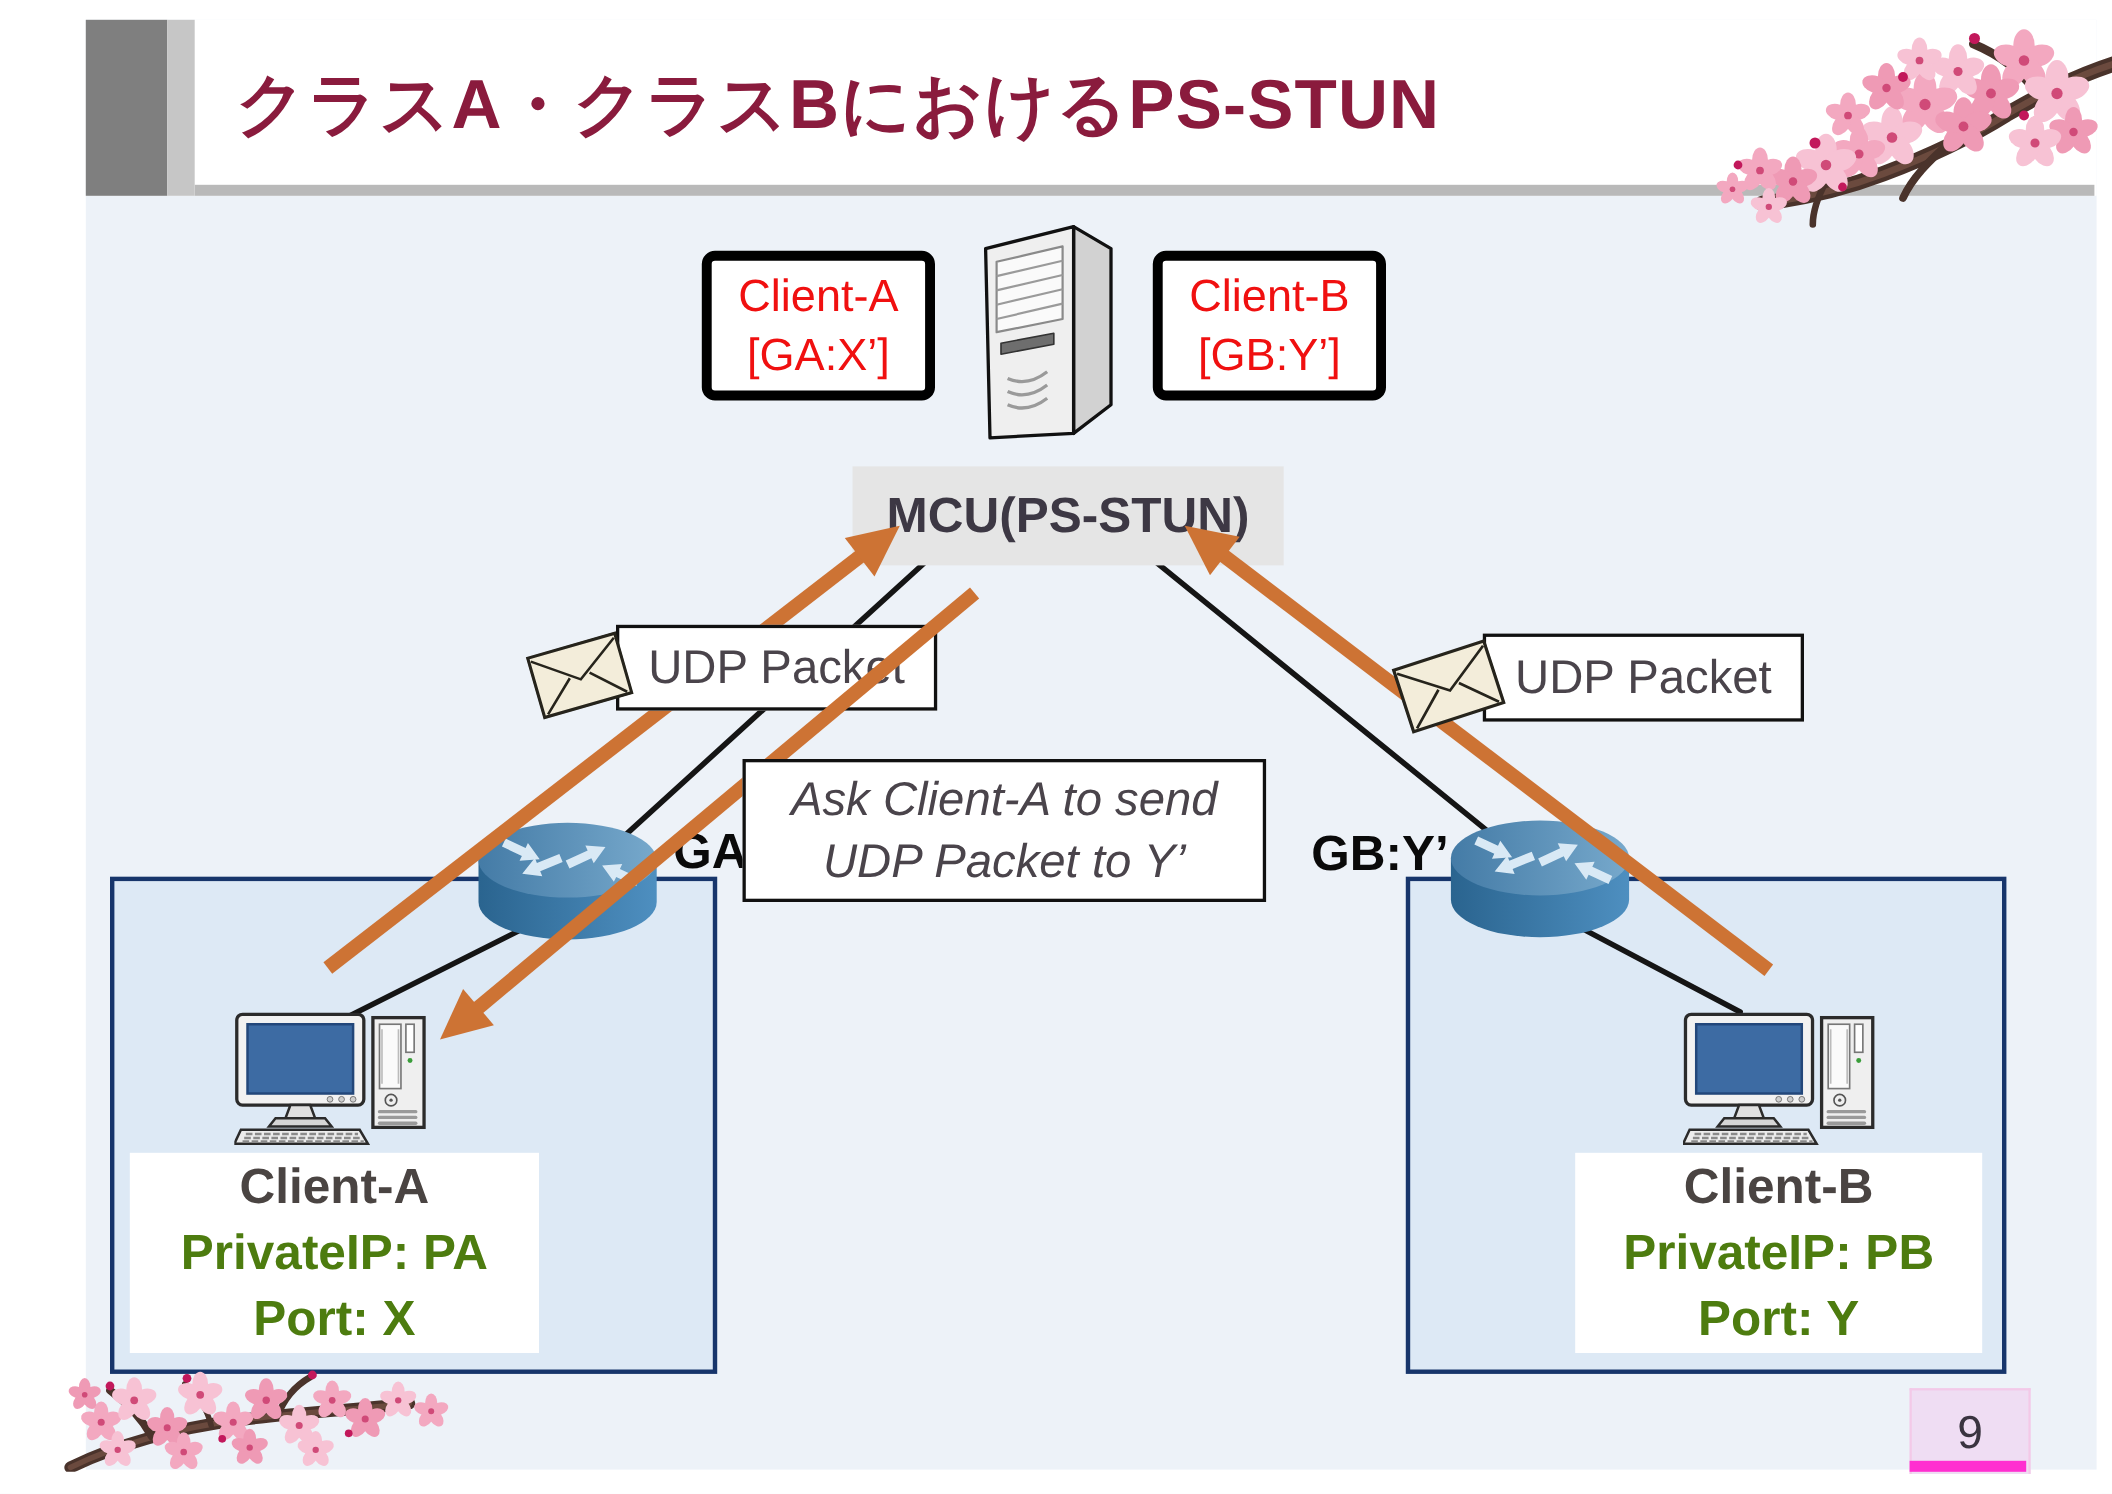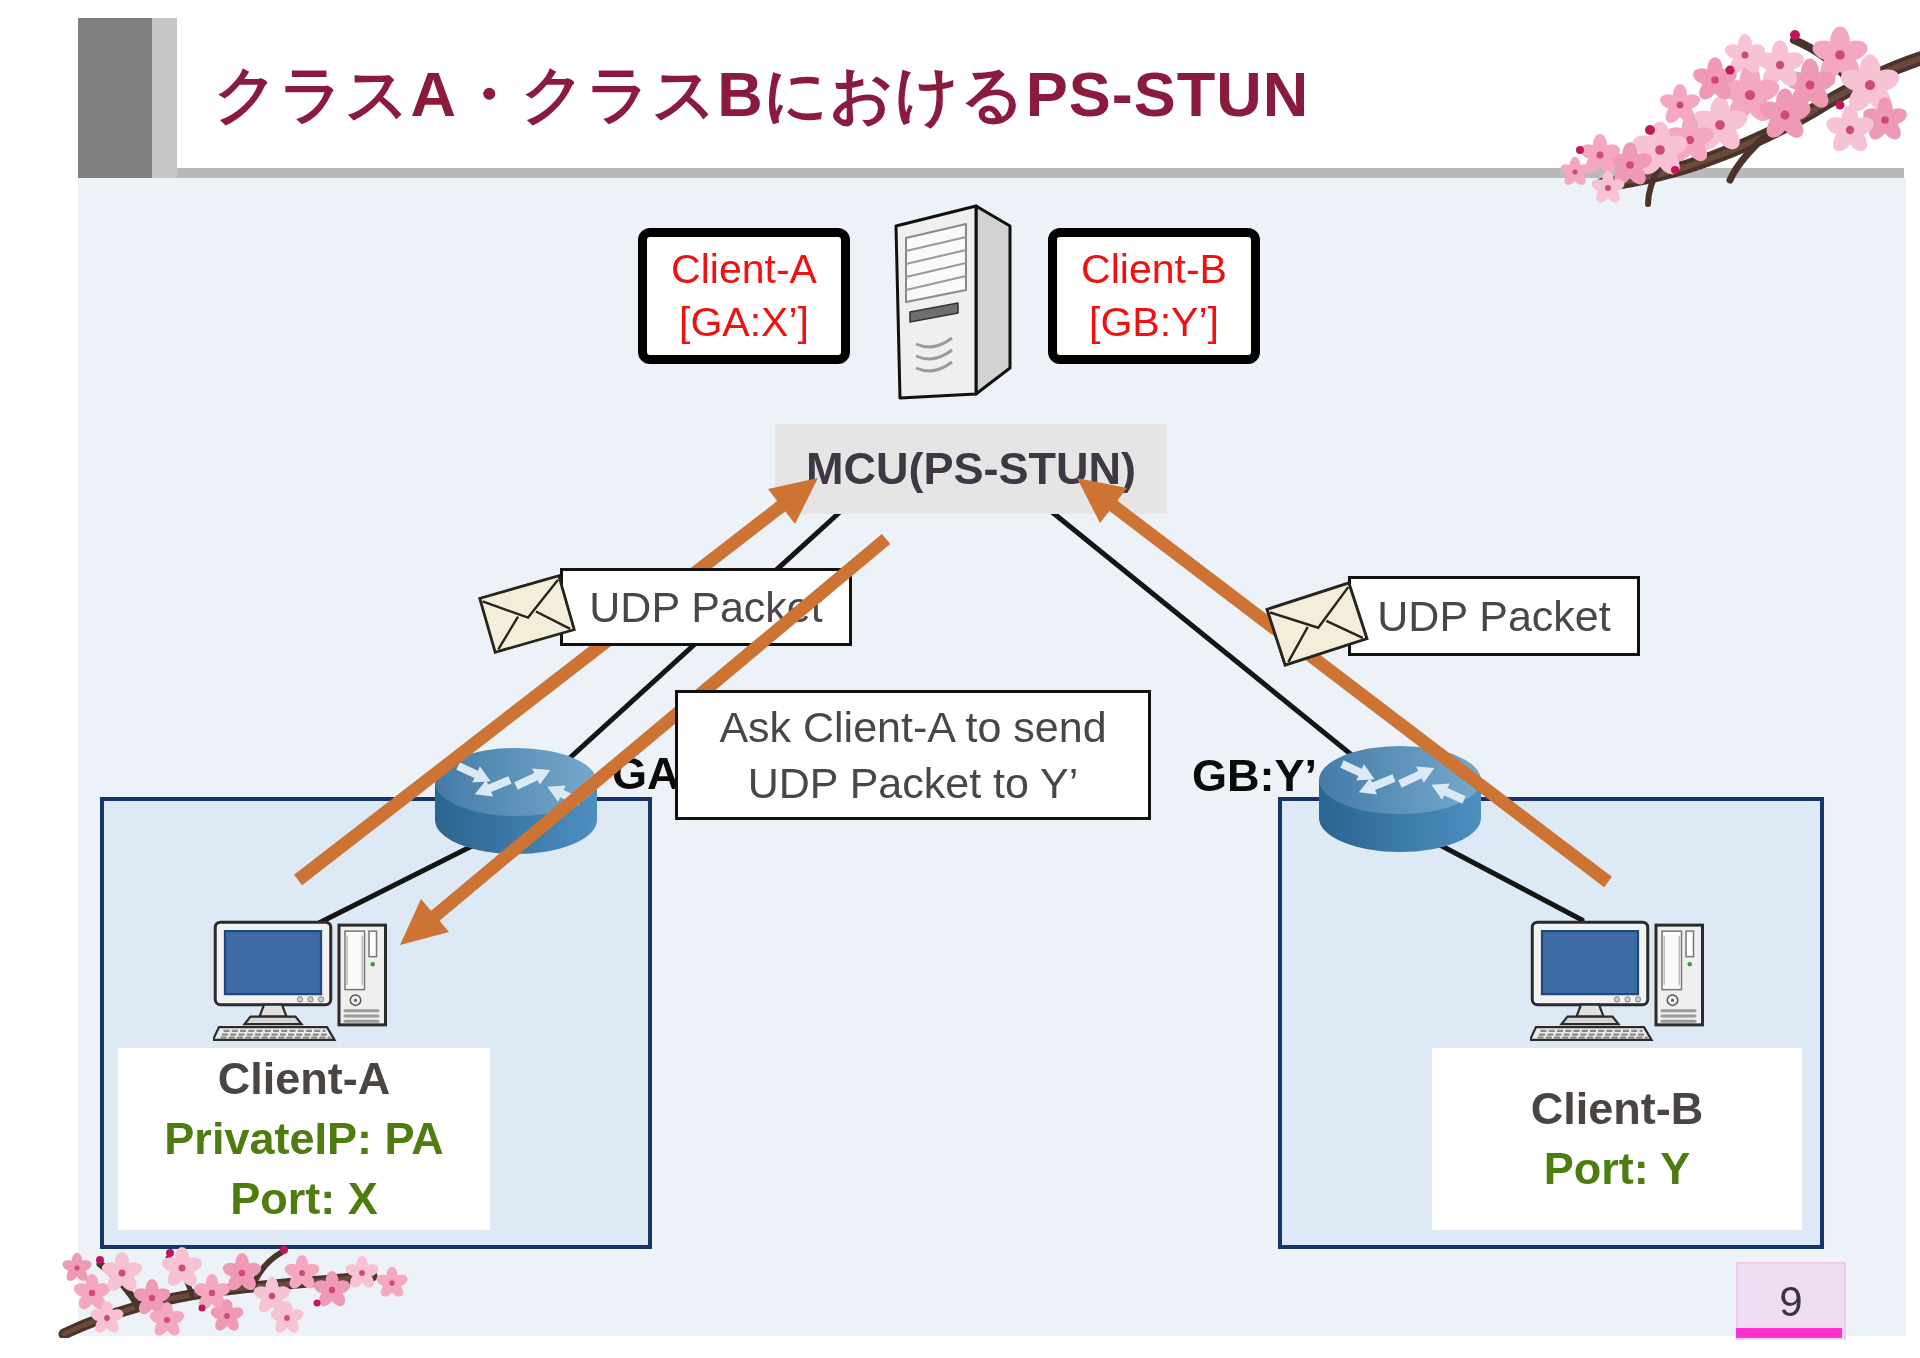--- a/index.html
+++ b/index.html
@@ -38,21 +38,21 @@
   .router{width:172px;height:122px;z-index:6;}
   .router-a{left:430px;top:740px;}
   .router-b{left:1314px;top:738px;}
 
   
   .note{background:#ffffff;border:3px solid #111111;color:#4a444b;z-index:8;
         display:flex;align-items:center;justify-content:center;font-size:43px;}
   .udp-left{left:560px;top:568px;width:286px;height:72px;}
   .udp-right{left:1348px;top:576px;width:286px;height:74px;}
   .ask-box{left:675px;top:690px;width:470px;height:124px;z-index:10;
-           flex-direction:column;line-height:56px;text-align:center;}
+           flex-direction:column;line-height:56px;text-align:center;font-style:italic;}
 
   
   .addr{font-size:45px;font-weight:bold;color:#0a0a0a;z-index:7;white-space:nowrap;}
   .addr-a{left:612px;top:748px;}
   .addr-b{left:1192px;top:750px;}
 
   
   .envelope{z-index:8;}
   .env-left{left:484px;top:584px;width:86px;height:60px;transform:rotate(-16deg);}
   .env-right{left:1272px;top:592px;width:90px;height:64px;transform:rotate(-18deg);}
@@ -277,20 +277,21 @@
       </svg>
   </div>
 
   <div class="abs client-label label-a">
     <div class="cl-name">Client-A</div>
     <div class="cl-ip">PrivateIP: PA</div>
     <div class="cl-port">Port: X</div>
   </div>
   <div class="abs client-label label-b">
     <div class="cl-name">Client-B</div>
+    <div class="cl-ip">PrivateIP: PB</div>
     <div class="cl-port">Port: Y</div>
   </div>
 
   <svg class="abs sakura sakura-tr" viewBox="0 0 380 215">
     <path d="M382,58 C345,70 315,86 284,104 C252,124 212,143 172,158 C135,172 100,180 62,185" fill="none" stroke="#4a332b" stroke-width="14" stroke-linecap="round"></path>
     <path d="M382,58 C345,70 315,86 284,104 C252,124 212,143 172,158 C135,172 100,180 62,185" fill="none" stroke="#6b4a3e" stroke-width="6" stroke-linecap="round"></path>
     <path d="M310,82 C296,64 278,50 254,40" fill="none" stroke="#4a332b" stroke-width="8" stroke-linecap="round"></path>
     <path d="M232,130 C214,146 198,162 190,180" fill="none" stroke="#4a332b" stroke-width="7" stroke-linecap="round"></path>
     <path d="M120,165 C112,180 108,192 108,204" fill="none" stroke="#4a332b" stroke-width="6" stroke-linecap="round"></path>
     <g>

